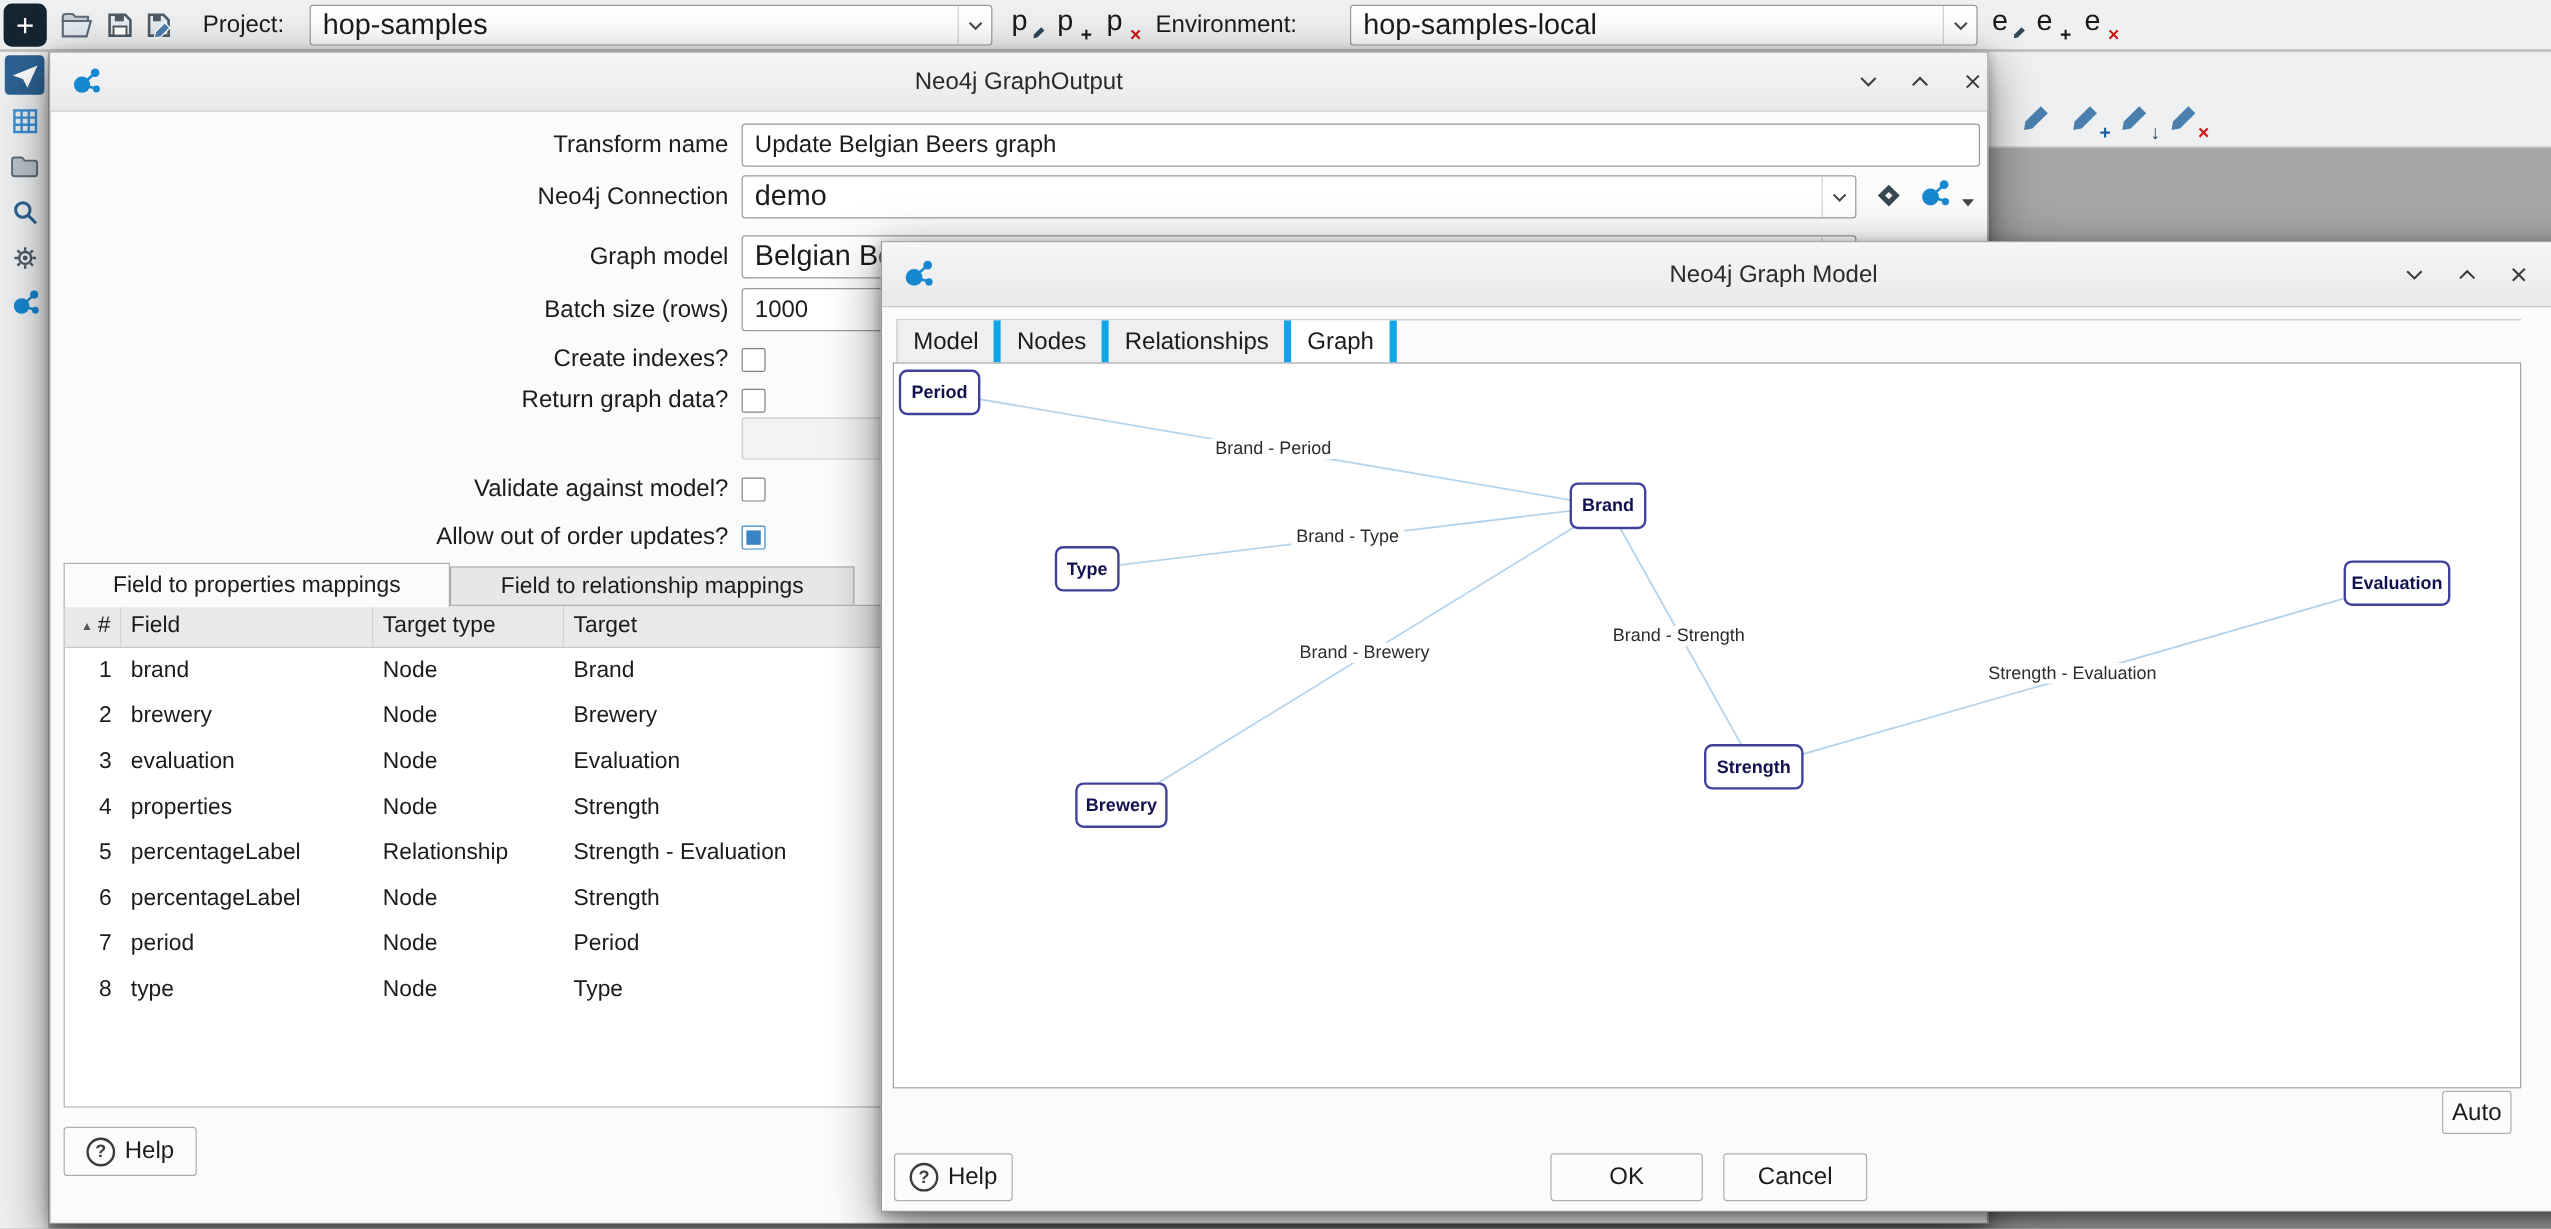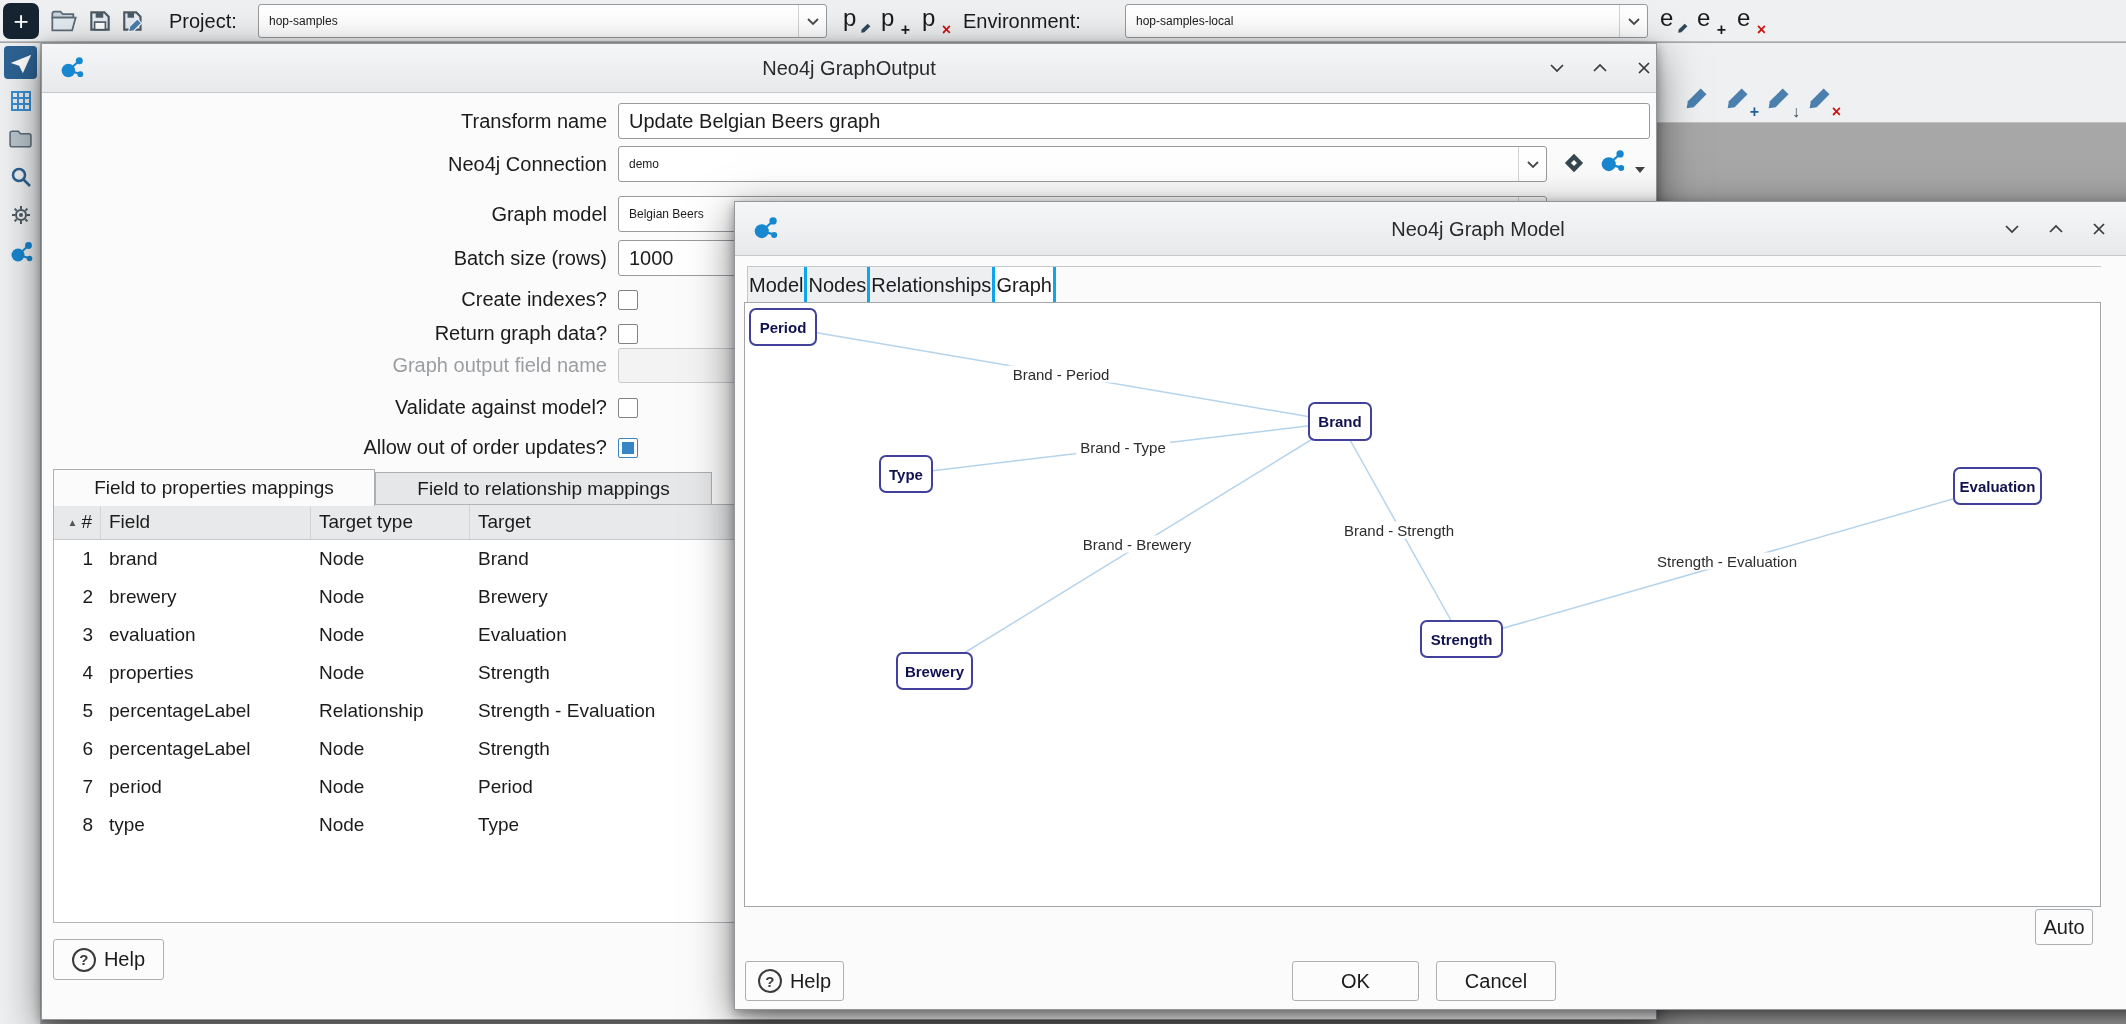--- a/index.html
+++ b/index.html
@@ -7,21 +7,21 @@
   body { position:relative; background:#a7a7a7; font-family:"Liberation Sans", sans-serif; color:#1b1b1b; }
 
   
   .topbar { position:absolute; left:0; top:0; width:2126px; height:42px; background:#eff0f1; border-bottom:1px solid #bfc0c1; z-index:5; }
   .topbar > * { position:absolute; }
   .tb-label { font-size:20px; line-height:42px; color:#1b1b1b; }
   .newbtn { left:3px; top:3px; width:36px; height:36px; background:#152430; border-radius:7px; color:#fff; font-size:26px; display:flex; align-items:center; justify-content:center; }
   .tb-icon { top:7px; width:28px; height:28px; display:flex; align-items:center; justify-content:center; }
 
   .combo { position:absolute; background:#ffffff; border:1px solid #989b9e; border-radius:3px; height:34px; top:4px; }
-  .combo .val { position:absolute; left:10px; top:0; bottom:0; display:flex; align-items:center; font-size:12px; white-space:nowrap; }
+  .combo .val { position:absolute; left:10px; top:0; bottom:0; display:flex; align-items:center; font-size:24px; white-space:nowrap; }
   .combo .arrow { position:absolute; right:0; top:0; bottom:0; width:28px; border-left:1px solid #d3d3d3; display:flex; align-items:center; justify-content:center; }
 
   .pe-btn { top:6px; width:30px; height:30px; position:absolute; font-size:24px; color:#1a1a1a; }
   .pe-btn .letter { position:absolute; left:3px; top:-2px; }
   .pe-btn .mod { position:absolute; right:-2px; bottom:-2px; font-size:16px; font-weight:bold; color:#1a1a1a; line-height:1; }
   .pe-btn .mod.red { color:#cc1413; }
 
   
   .toolbar2 { position:absolute; left:41px; top:43px; right:0; height:80px; background:#eff0f1; border-bottom:1px solid #bfc0c1; z-index:1; }
   .toolbar2 .t2-icon { position:absolute; top:42px; width:32px; height:32px; }
@@ -63,21 +63,21 @@
   .tr { display:flex; height:38px; font-size:19px; }
   .td { display:flex; align-items:center; padding:0 8px; white-space:nowrap; overflow:hidden; }
   .c0 { width:47px; justify-content:flex-end; }
   .c1 { width:210px; }
   .c2 { width:159px; }
   .c3 { flex:1; border-right:none !important; }
   .sort-ind { font-size:10px; color:#555; }
 
   
   .d2-tabs { position:absolute; left:12px; top:64px; width:1354px; height:37px; border-top:1px solid #c6c7c8; border-bottom:1px solid #aeb1b4; display:flex; }
-  .d2-tab { height:36px; padding:0 1px; display:flex; align-items:center; font-size:20px; color:#1b1b1b; border-right:3px solid #0ea5e9; background:#eeeff0; }
+  .d2-tab { height:36px; padding:0 13px; display:flex; align-items:center; font-size:20px; color:#1b1b1b; border-right:6px solid #0ea5e9; background:#eeeff0; }
   .d2-tab:first-child { border-left:1px solid #c6c7c8; }
   .d2-tab.selected { background:#ffffff; height:37px; border-bottom:1px solid #ffffff; }
   #graph-canvas { position:absolute; left:9px; top:100px; width:1357px; height:605px; background:#fff; border:1px solid #a3a6a9; }
   .gnode { position:absolute; border:2px solid #41419b; border-radius:7px; background:#fff; font-weight:bold; font-size:15px; color:#111150; display:flex; align-items:center; justify-content:center; }
   .elabel { position:absolute; transform:translate(-50%,-50%); font-size:15px; color:#2c2c2c; background:#fff; padding:0 4px; white-space:nowrap; }
 </style>
 </head>
 <body>
 
 <div class="topbar">
@@ -308,21 +308,20 @@
   <div class="ti" style="left:576px; top:196px; width:1032px; height:36px;">
       <span>1000</span>
     </div>
 
   <span class="flabel" style="top:240px; line-height:30px;">Create indexes?</span>
   <span class="cb" style="left:576px; top:246px;"></span>
 
   <span class="flabel" style="top:274px; line-height:30px;">Return graph data?</span>
   <span class="cb" style="left:576px; top:280px;"></span>
 
-  <span class="flabel disabled" style="top:304px; line-height:35px;">Graph output field name</span>
   <div class="ti disabled" style="left:576px; top:304px; width:1032px; height:35px;"></div>
 
   <span class="flabel" style="top:348px; line-height:30px;">Validate against model?</span>
   <span class="cb" style="left:576px; top:354px;"></span>
 
   <span class="flabel" style="top:388px; line-height:30px;">Allow out of order updates?</span>
   <span class="cb checked" style="left:576px; top:394px;"></span>
 
   <div class="tab unselected" style="left:333px; width:337px;">
       <span>Field to relationship mappings</span>

